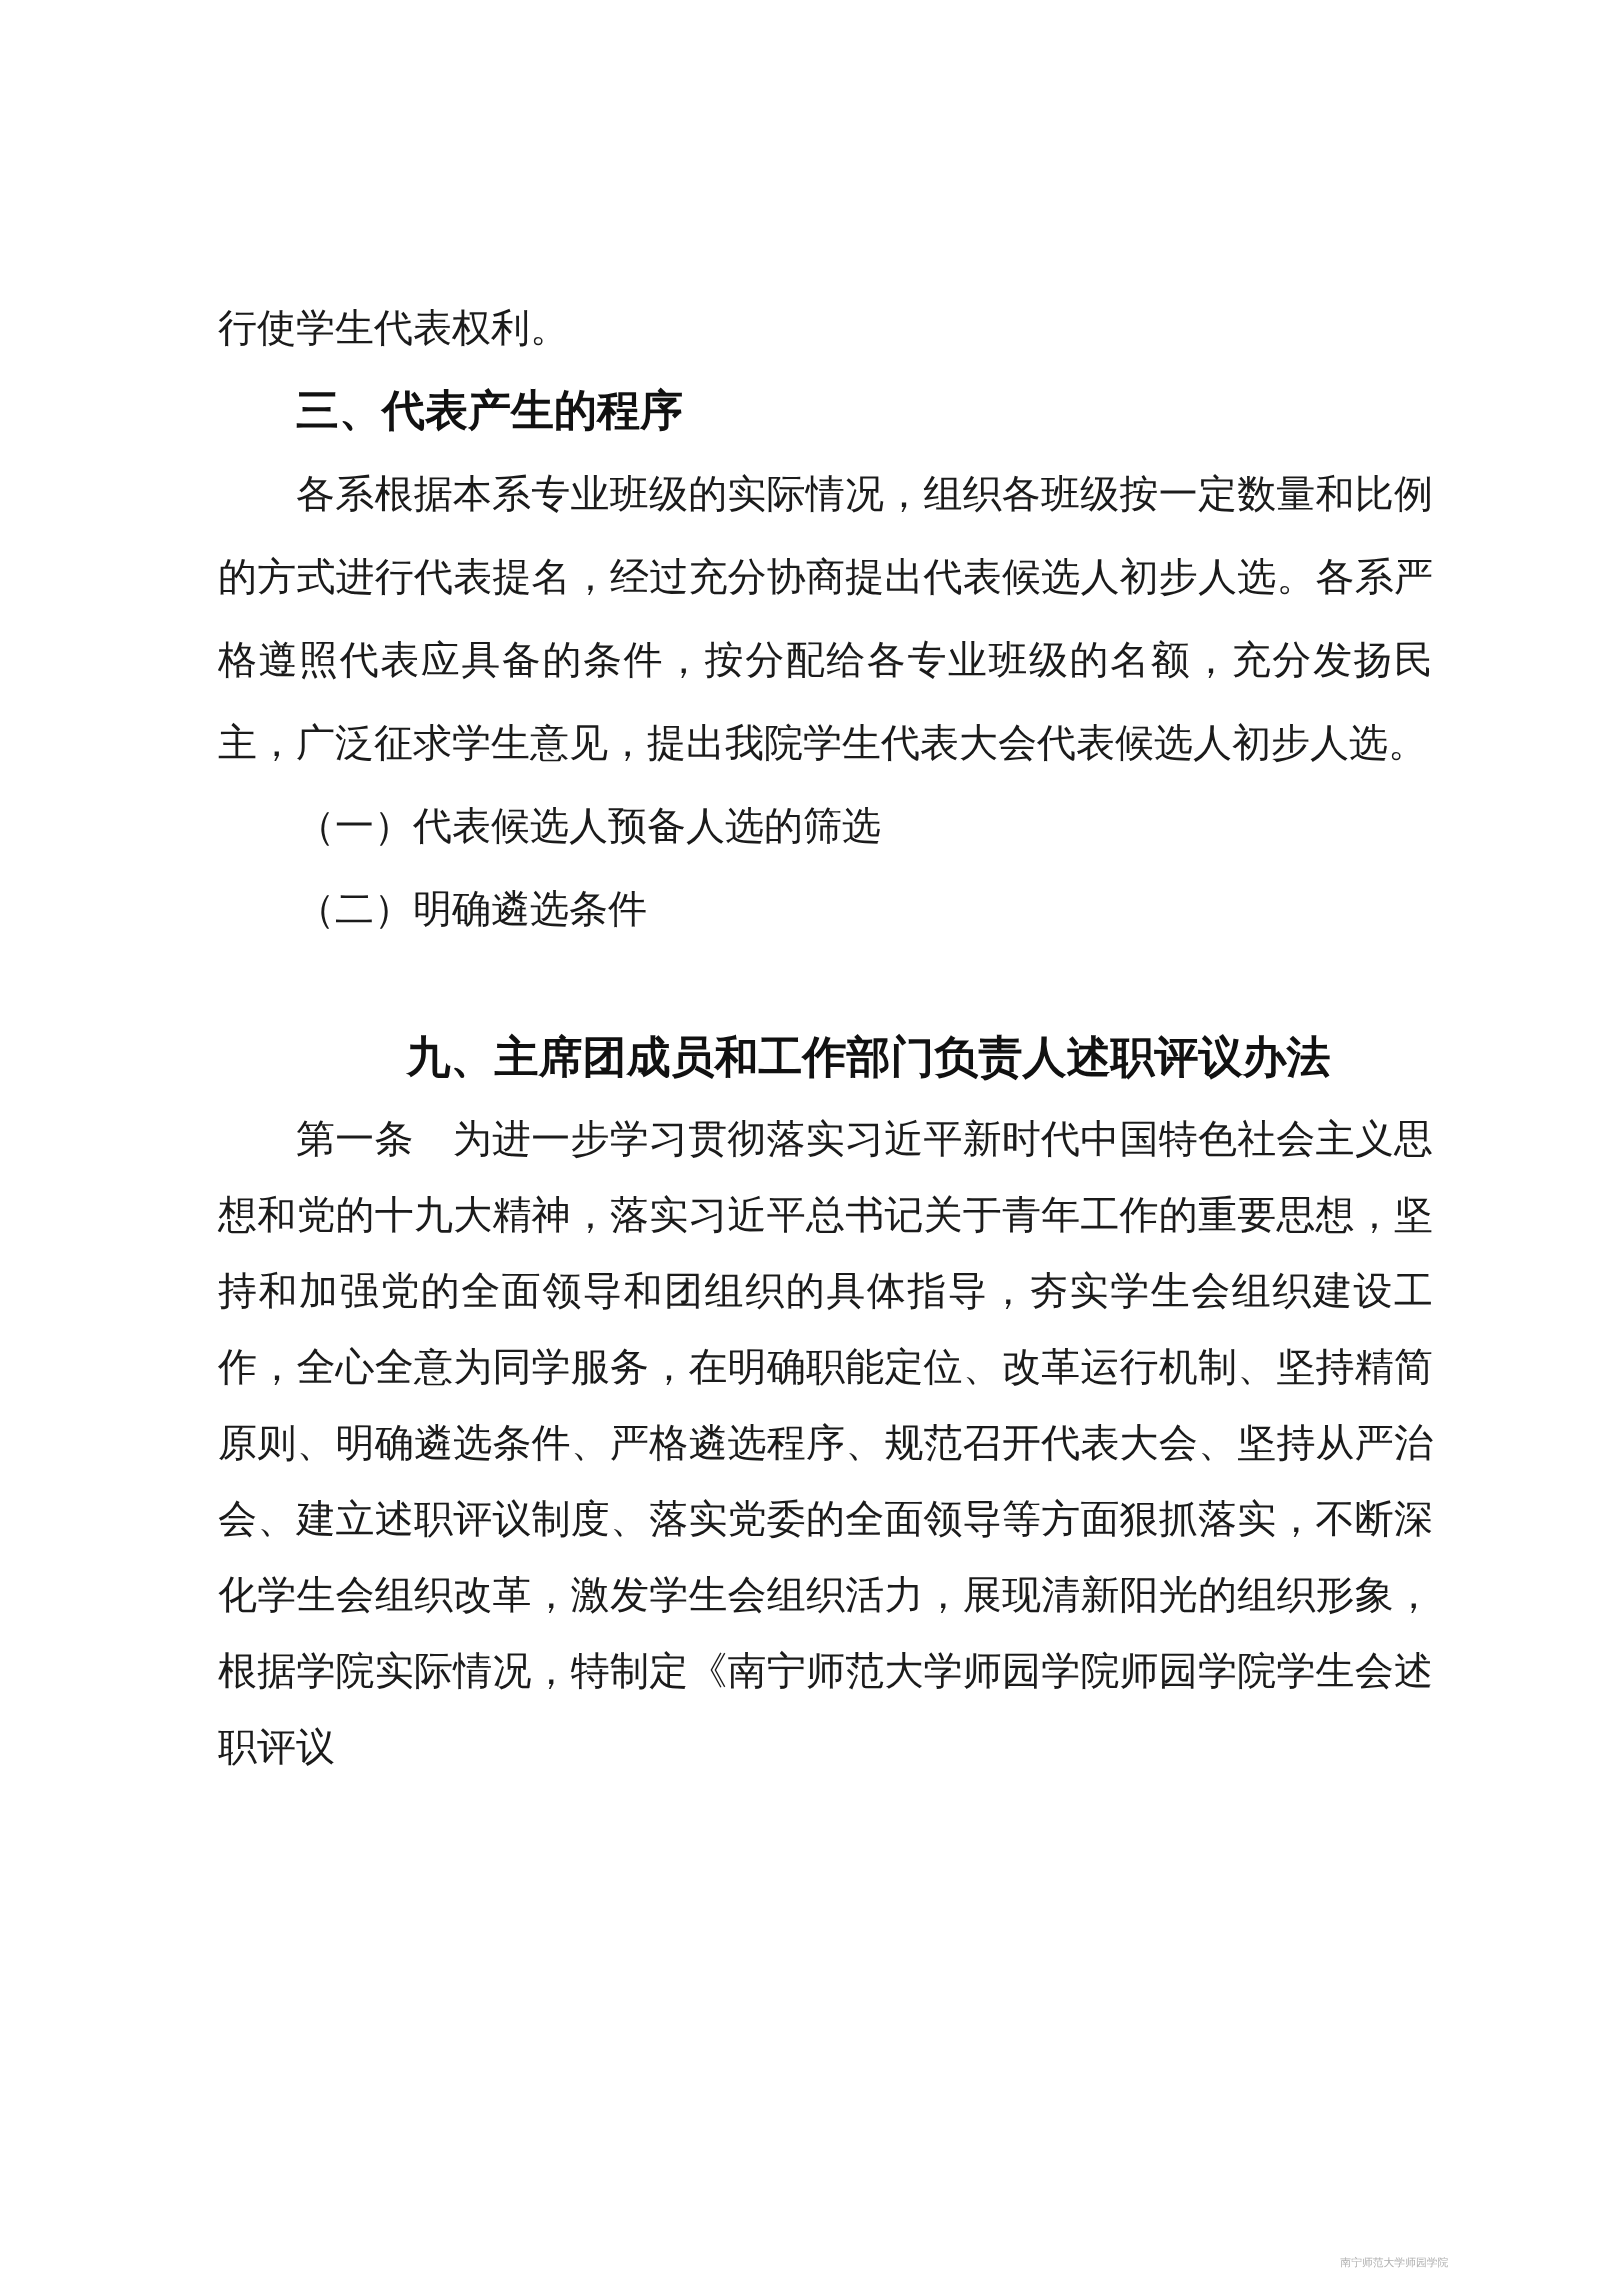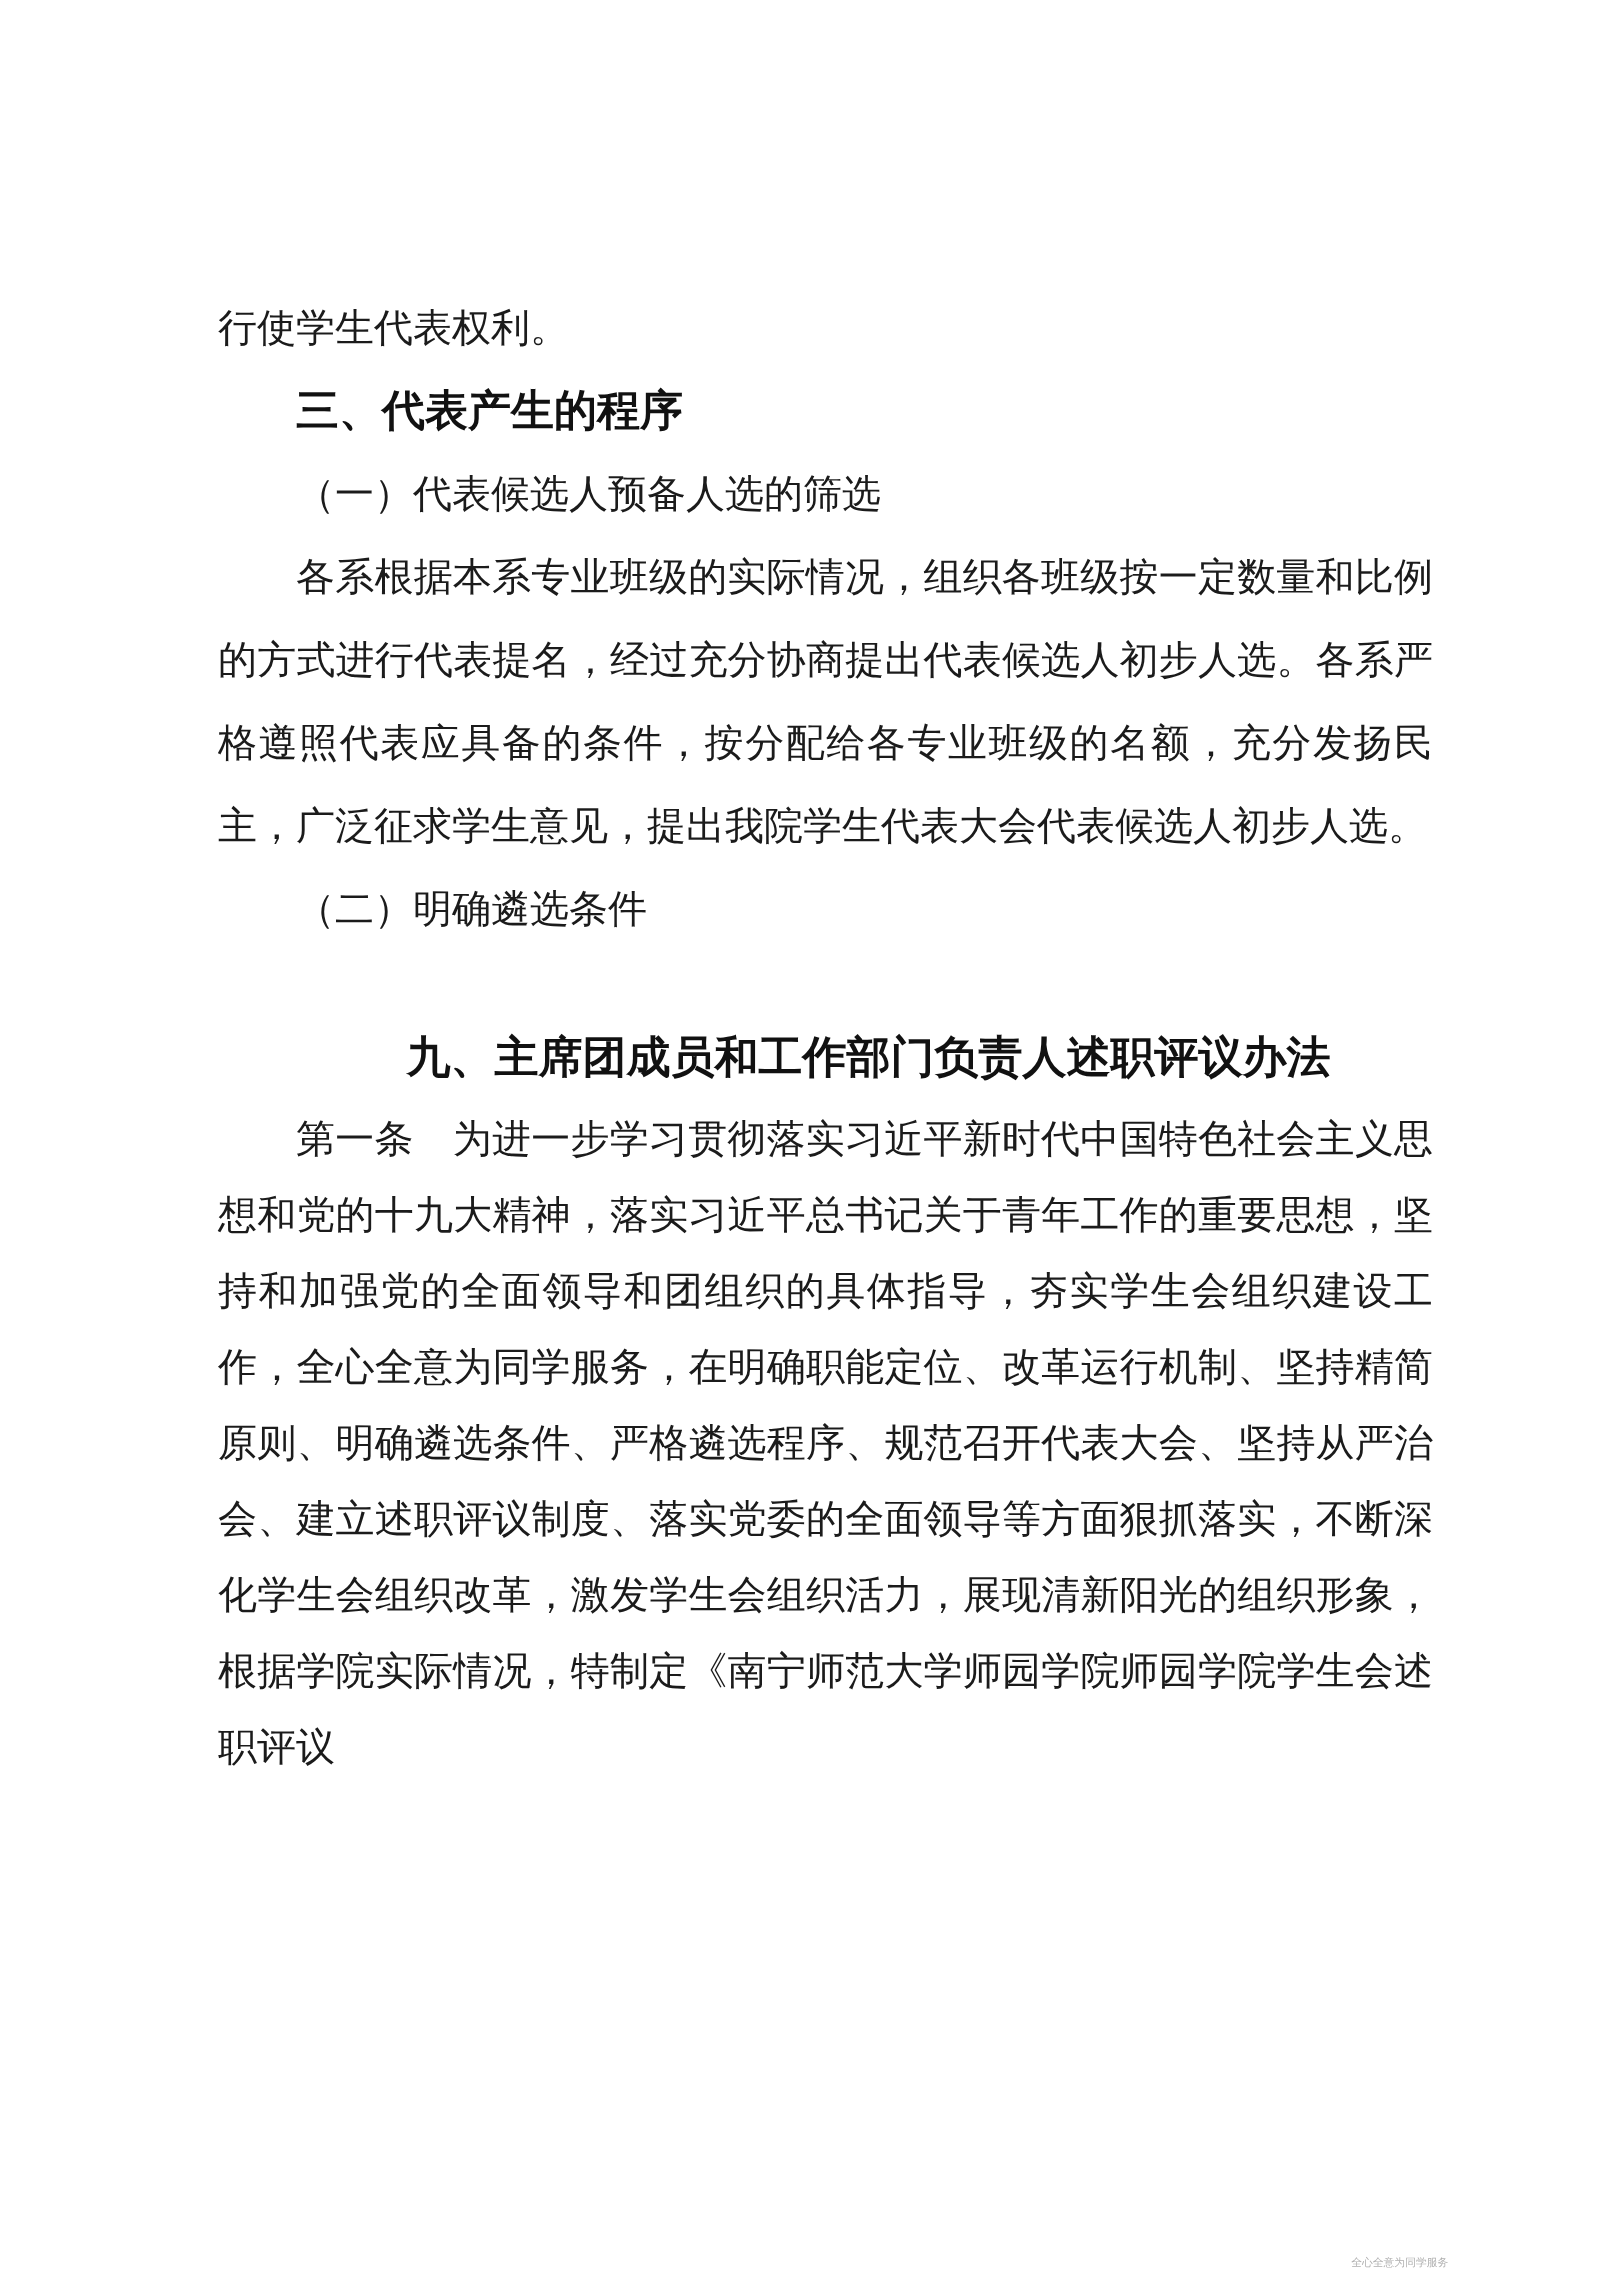--- a/index.html
+++ b/index.html
@@ -78,21 +78,21 @@
     letter-spacing: 0;
   }
 </style>
 </head>
 <body>
 
 <div class="page">
   <main class="content" id="doc-content">
       <p class="body-continuation">行使学生代表权利。</p>
       <h3 class="heading-3">三、代表产生的程序</h3>
+      <p class="body">各系根据本系专业班级的实际情况，组织各班级按一定数量和比例的方式进行代表提名，经过充分协商提出代表候选人初步人选。各系严格遵照代表应具备的条件，按分配给各专业班级的名额，充分发扬民主，广泛征求学生意见，提出我院学生代表大会代表候选人初步人选。</p>
       <p class="body">（一）代表候选人预备人选的筛选</p>
-      <p class="body">各系根据本系专业班级的实际情况，组织各班级按一定数量和比例的方式进行代表提名，经过充分协商提出代表候选人初步人选。各系严格遵照代表应具备的条件，按分配给各专业班级的名额，充分发扬民主，广泛征求学生意见，提出我院学生代表大会代表候选人初步人选。</p>
       <p class="body">（二）明确遴选条件</p>
       <h2 class="heading-2">九、主席团成员和工作部门负责人述职评议办法</h2>
       <p class="body-lead"><strong class="lead">第一条</strong>　为进一步学习贯彻落实习近平新时代中国特色社会主义思想和党的十九大精神，落实习近平总书记关于青年工作的重要思想，坚持和加强党的全面领导和团组织的具体指导，夯实学生会组织建设工作，全心全意为同学服务，在明确职能定位、改革运行机制、坚持精简原则、明确遴选条件、严格遴选程序、规范召开代表大会、坚持从严治会、建立述职评议制度、落实党委的全面领导等方面狠抓落实，不断深化学生会组织改革，激发学生会组织活力，展现清新阳光的组织形象，根据学院实际情况，特制定《南宁师范大学师园学院师园学院学生会述职评议</p>
     </main>
-  <div class="watermark">全心全意为同学服务</div>
+  <div class="watermark">南宁师范大学师园学院</div>
 </div>
 
 
 </body></html>

